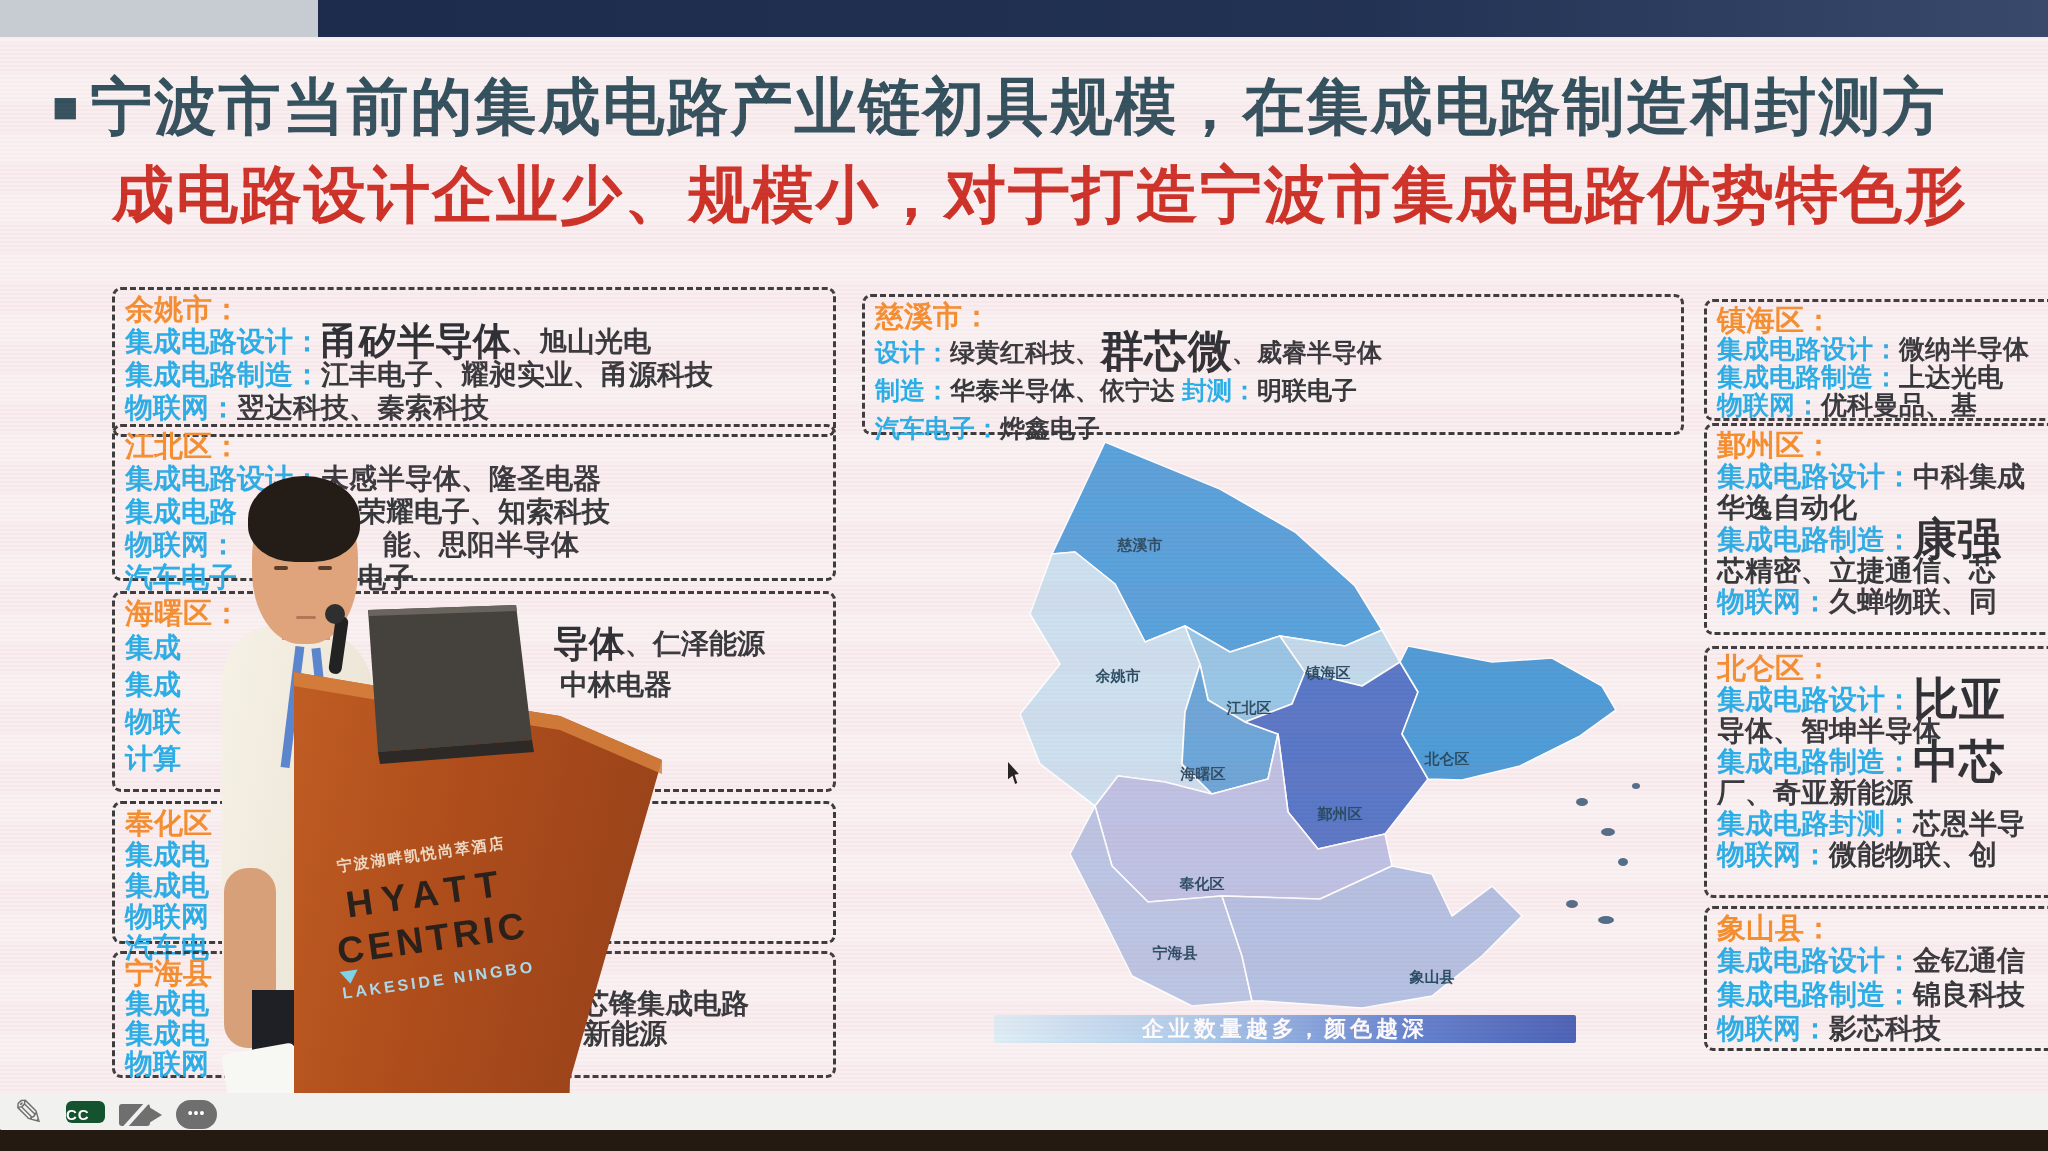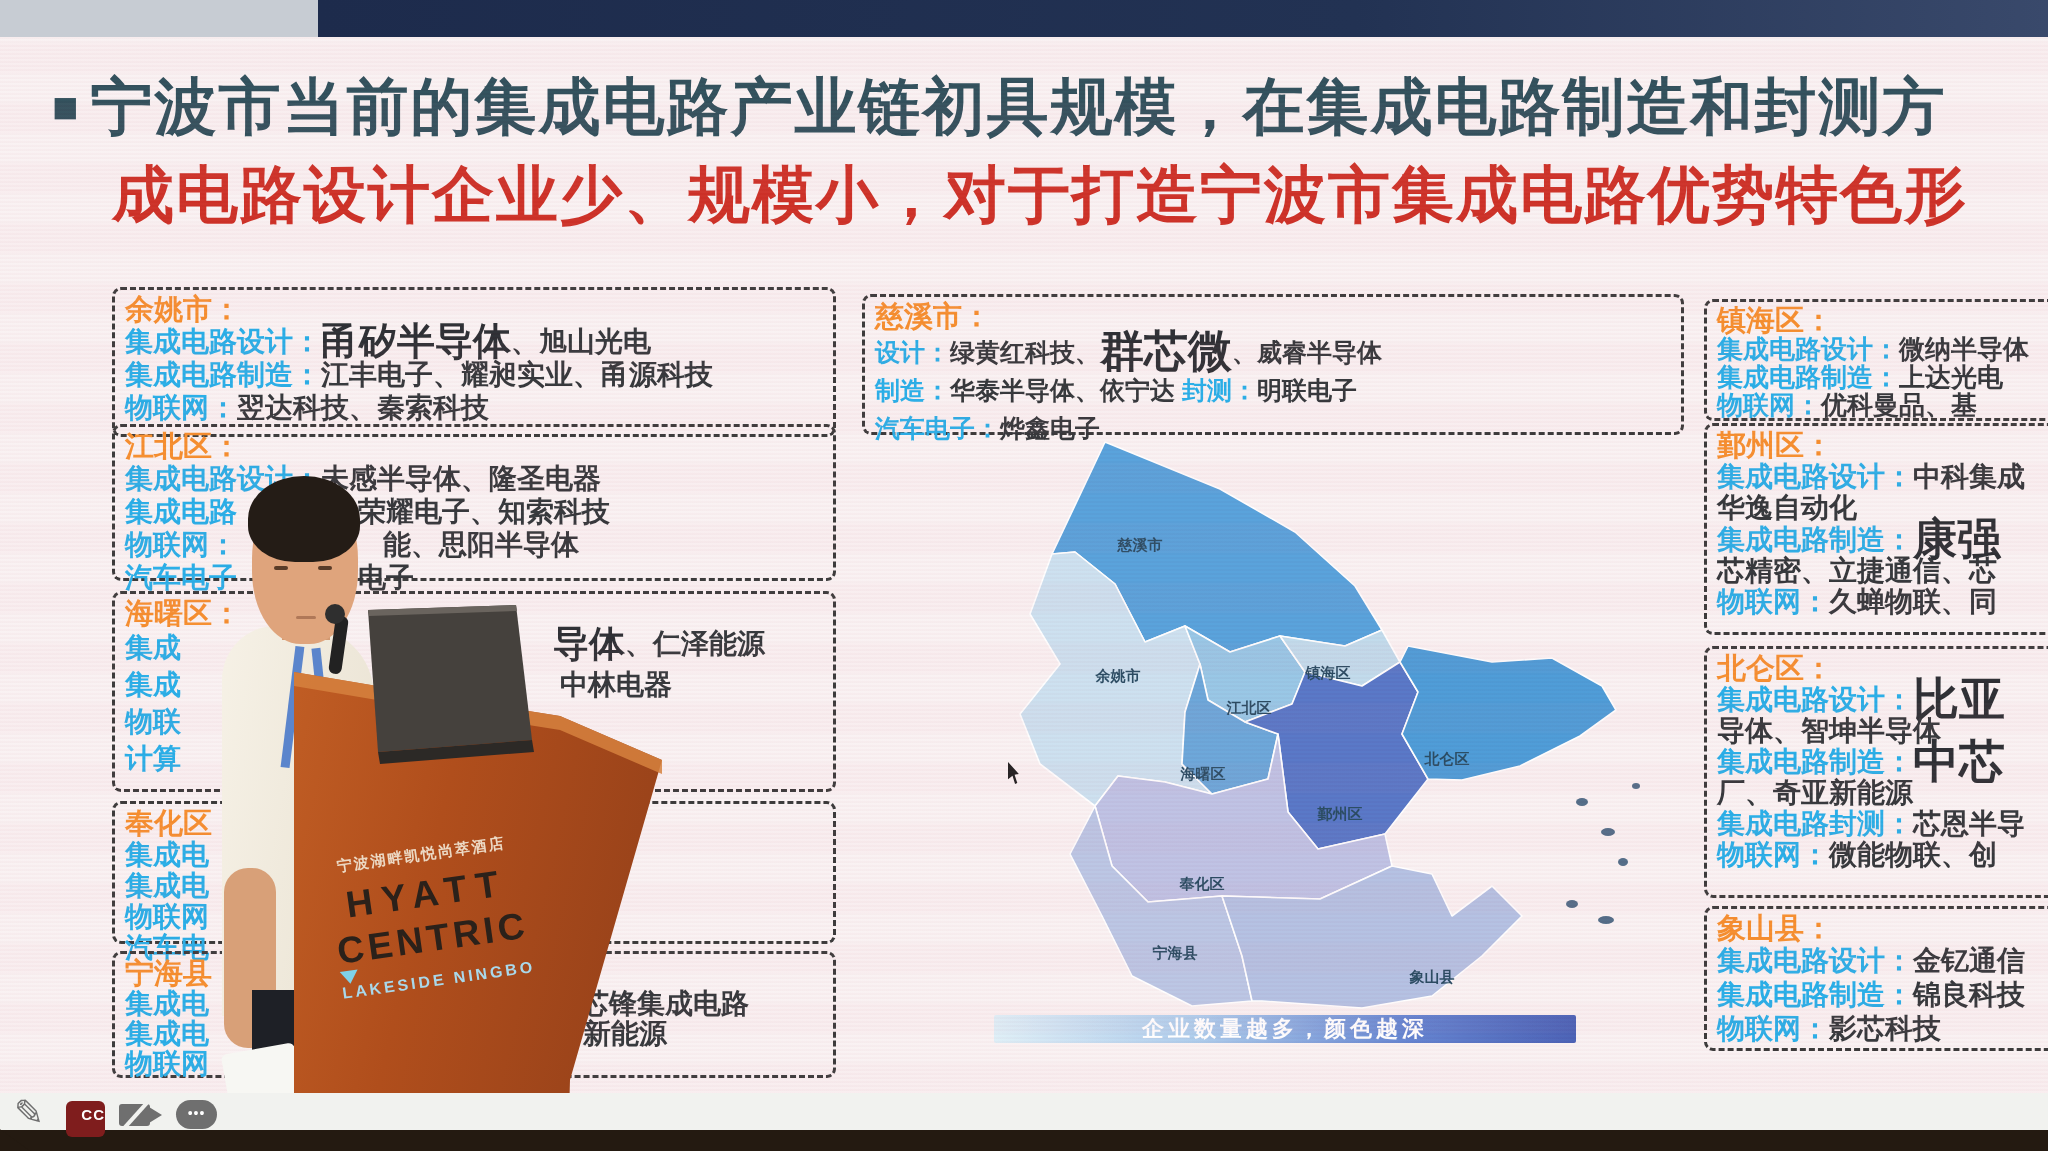--- a/index.html
+++ b/index.html
@@ -86,22 +86,22 @@
   #p-arm{left:224px;top:868px;width:52px;height:180px;background:#d8a078;border-radius:24px;}
   #p-trouser{left:252px;top:990px;width:46px;height:161px;background:#1e2026;}
   #p-paper{left:228px;top:1048px;width:74px;height:90px;background:#f7f7f3;border-radius:6px;transform:rotate(-10deg);}
   
   #whiteband{position:absolute;left:0;top:1093px;width:2048px;height:37px;background:#f1f2ef;z-index:20;}
   #darkband{position:absolute;left:0;top:1130px;width:2048px;height:21px;background:#241a11;z-index:20;}
   #cornerwedge{position:absolute;left:0;top:1120px;width:30px;height:31px;background:#241a11;
      clip-path:polygon(0 30%,100% 100%,0 100%);z-index:22;}
   .ctl{position:absolute;z-index:23;}
   #ic-pencil{left:14px;top:1092px;font-size:36px;color:#6f6f6f;}
-  #ic-cc{left:66px;top:1101px;width:39px;height:36px;background:#7f1d1d;border-radius:6px;
-     color:#fff;font-size:15px;font-weight:bold;text-align:right;line-height:27px;letter-spacing:1px;}
+  #ic-cc{left:66px;top:1101px;width:39px;height:22px;background:#14532d;border-radius:6px;
+     color:#fff;font-size:15px;font-weight:bold;text-align:left;line-height:27px;letter-spacing:1px;}
   #ic-cam{left:119px;top:1101px;width:48px;height:28px;}
   #ic-cam .cambody{position:absolute;left:0;top:3px;width:31px;height:22px;background:#6f6f6f;border-radius:3px;}
   #ic-cam .camlens{position:absolute;left:30px;top:6px;width:0;height:0;
      border-top:8px solid transparent;border-bottom:8px solid transparent;border-left:13px solid #6f6f6f;}
   #ic-cam .camslash{position:absolute;left:15px;top:-3px;width:4px;height:34px;background:#f1f2ef;transform:rotate(42deg);}
   #ic-more{left:176px;top:1100px;width:41px;height:29px;background:#6f6f6f;border-radius:15px;
      color:#fff;font-size:14px;text-align:center;line-height:26px;letter-spacing:1px;}
   
   #podiumsvg{position:absolute;left:180px;top:600px;width:500px;height:551px;z-index:15;}
   #branding{position:absolute;left:300px;top:845px;width:260px;z-index:16;transform:rotate(-8deg);

